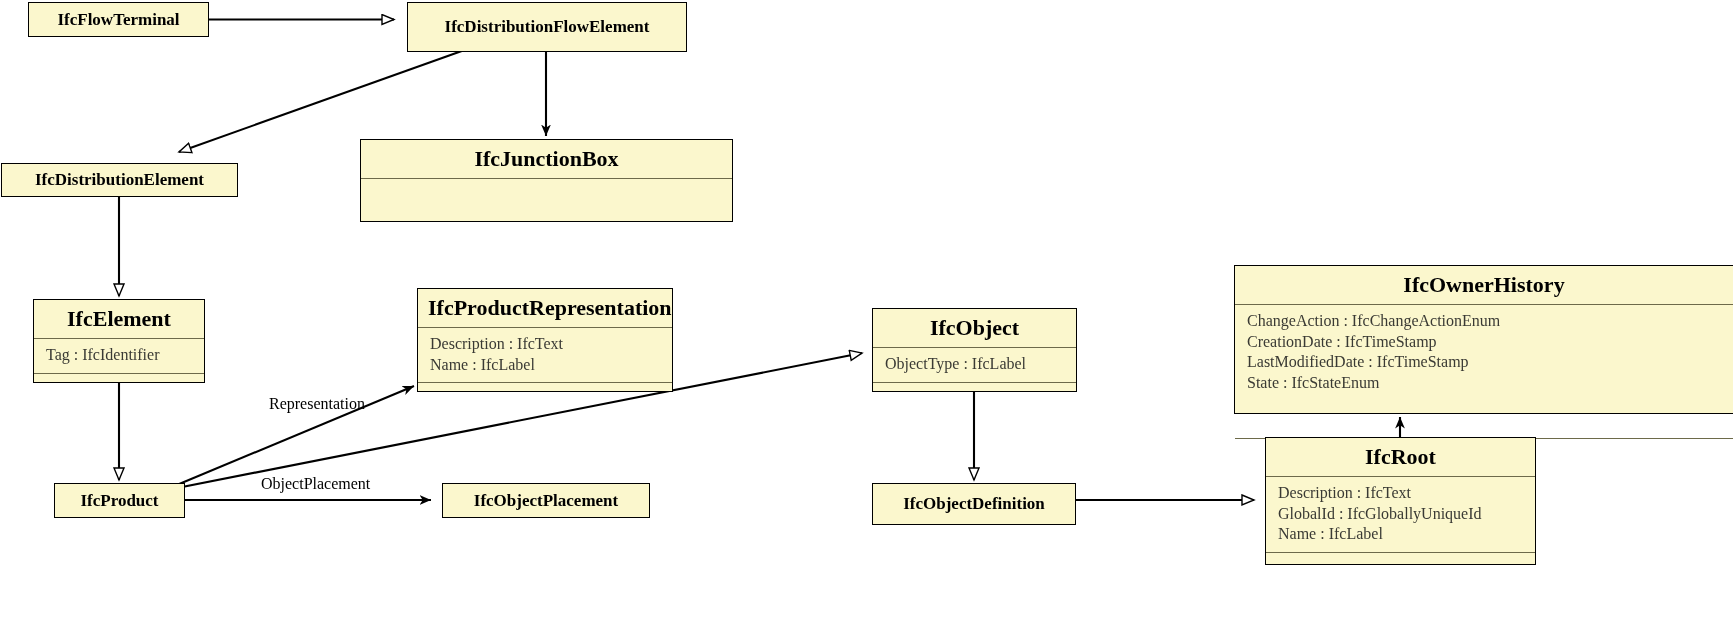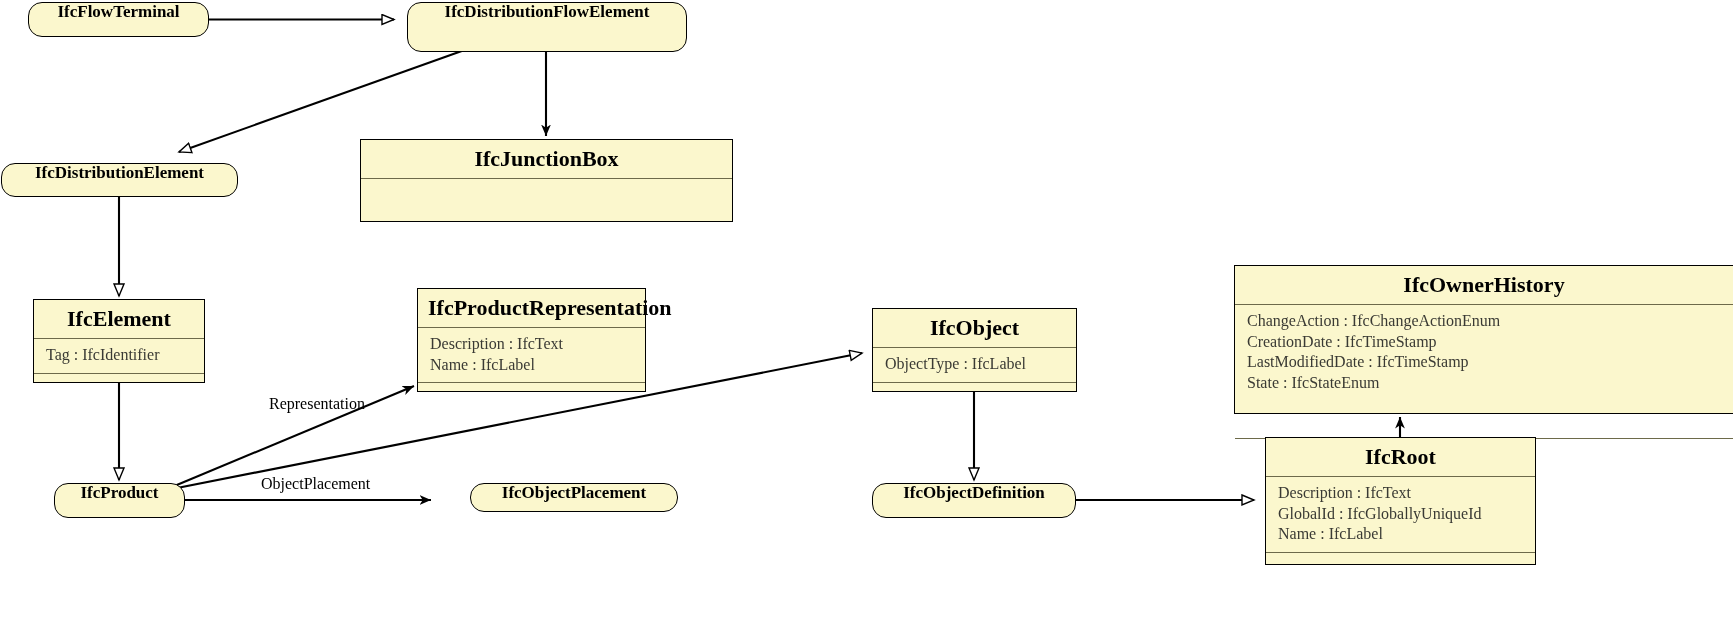--- a/index.html
+++ b/index.html
@@ -30,21 +30,21 @@
   }
   .uml .attrs{
     color:#3a3a34;
     white-space:nowrap;
     line-height:1.28;
   }
   .uml .attrs div{white-space:nowrap;}
   .uml .empty{height:14px;}
 
   
-  .simple{display:flex;align-items:flex-start;justify-content:center;border-radius:14px;}
+  .simple{display:flex;align-items:center;justify-content:center;}
   .simple .title{font-size:17px;padding:0 10px;}
 
   
   .multi .title{font-size:22px;padding:7px 10px 8px 10px;}
   .multi .attrs{font-size:16px;padding:6px 12px 7px 12px;}
   .multi .rolelbl{font-size:16px;color:#3a3a34;text-align:center;padding:2px 6px 3px 6px;white-space:nowrap;margin-top:38px;}
 
   .edge-label{
     position:absolute;
     font-family:"Liberation Serif","DejaVu Serif",serif;
@@ -145,21 +145,21 @@
   </div>
 
   <div class="uml multi" style="left:33px;top:299px;width:172px;height:84px;">
     <div class="title">IfcElement</div>
     <div class="compartment attrs">
       <div>Tag : IfcIdentifier</div>
     </div>
     <div class="compartment empty"></div>
   </div>
 
-  <div class="uml multi" style="left:417px;top:288px;width:229px;height:104px;">
+  <div class="uml multi" style="left:417px;top:288px;width:256px;height:104px;">
     <div class="title">IfcProductRepresentation</div>
     <div class="compartment attrs">
       <div>Description : IfcText</div>
       <div>Name : IfcLabel</div>
     </div>
     <div class="compartment empty"></div>
   </div>
 
   <div class="uml multi" style="left:872px;top:299px;width:205px;height:84px;margin-top:9px;">
     <div class="title">IfcObject</div>
@@ -177,25 +177,25 @@
       <div>LastModifiedDate : IfcTimeStamp</div>
       <div>State : IfcStateEnum</div>
     </div>
     <div class="compartment rolelbl">OwnerHistory</div>
   </div>
 
   <div class="uml simple" style="left:54px;top:483px;width:131px;height:35px;">
     <div class="title">IfcProduct</div>
   </div>
 
-  <div class="uml simple" style="left:442px;top:483px;width:208px;height:29px;margin-left:28px;">
+  <div class="uml simple" style="left:442px;top:483px;width:208px;height:35px;">
     <div class="title">IfcObjectPlacement</div>
   </div>
 
-  <div class="uml simple" style="left:872px;top:483px;width:204px;height:35px;">
+  <div class="uml simple" style="left:872px;top:483px;width:204px;height:42px;">
     <div class="title">IfcObjectDefinition</div>
   </div>
 
   <div class="uml multi" style="left:1265px;top:437px;width:271px;height:128px;">
     <div class="title">IfcRoot</div>
     <div class="compartment attrs">
       <div>Description : IfcText</div>
       <div>GlobalId : IfcGloballyUniqueId</div>
       <div>Name : IfcLabel</div>
     </div>

